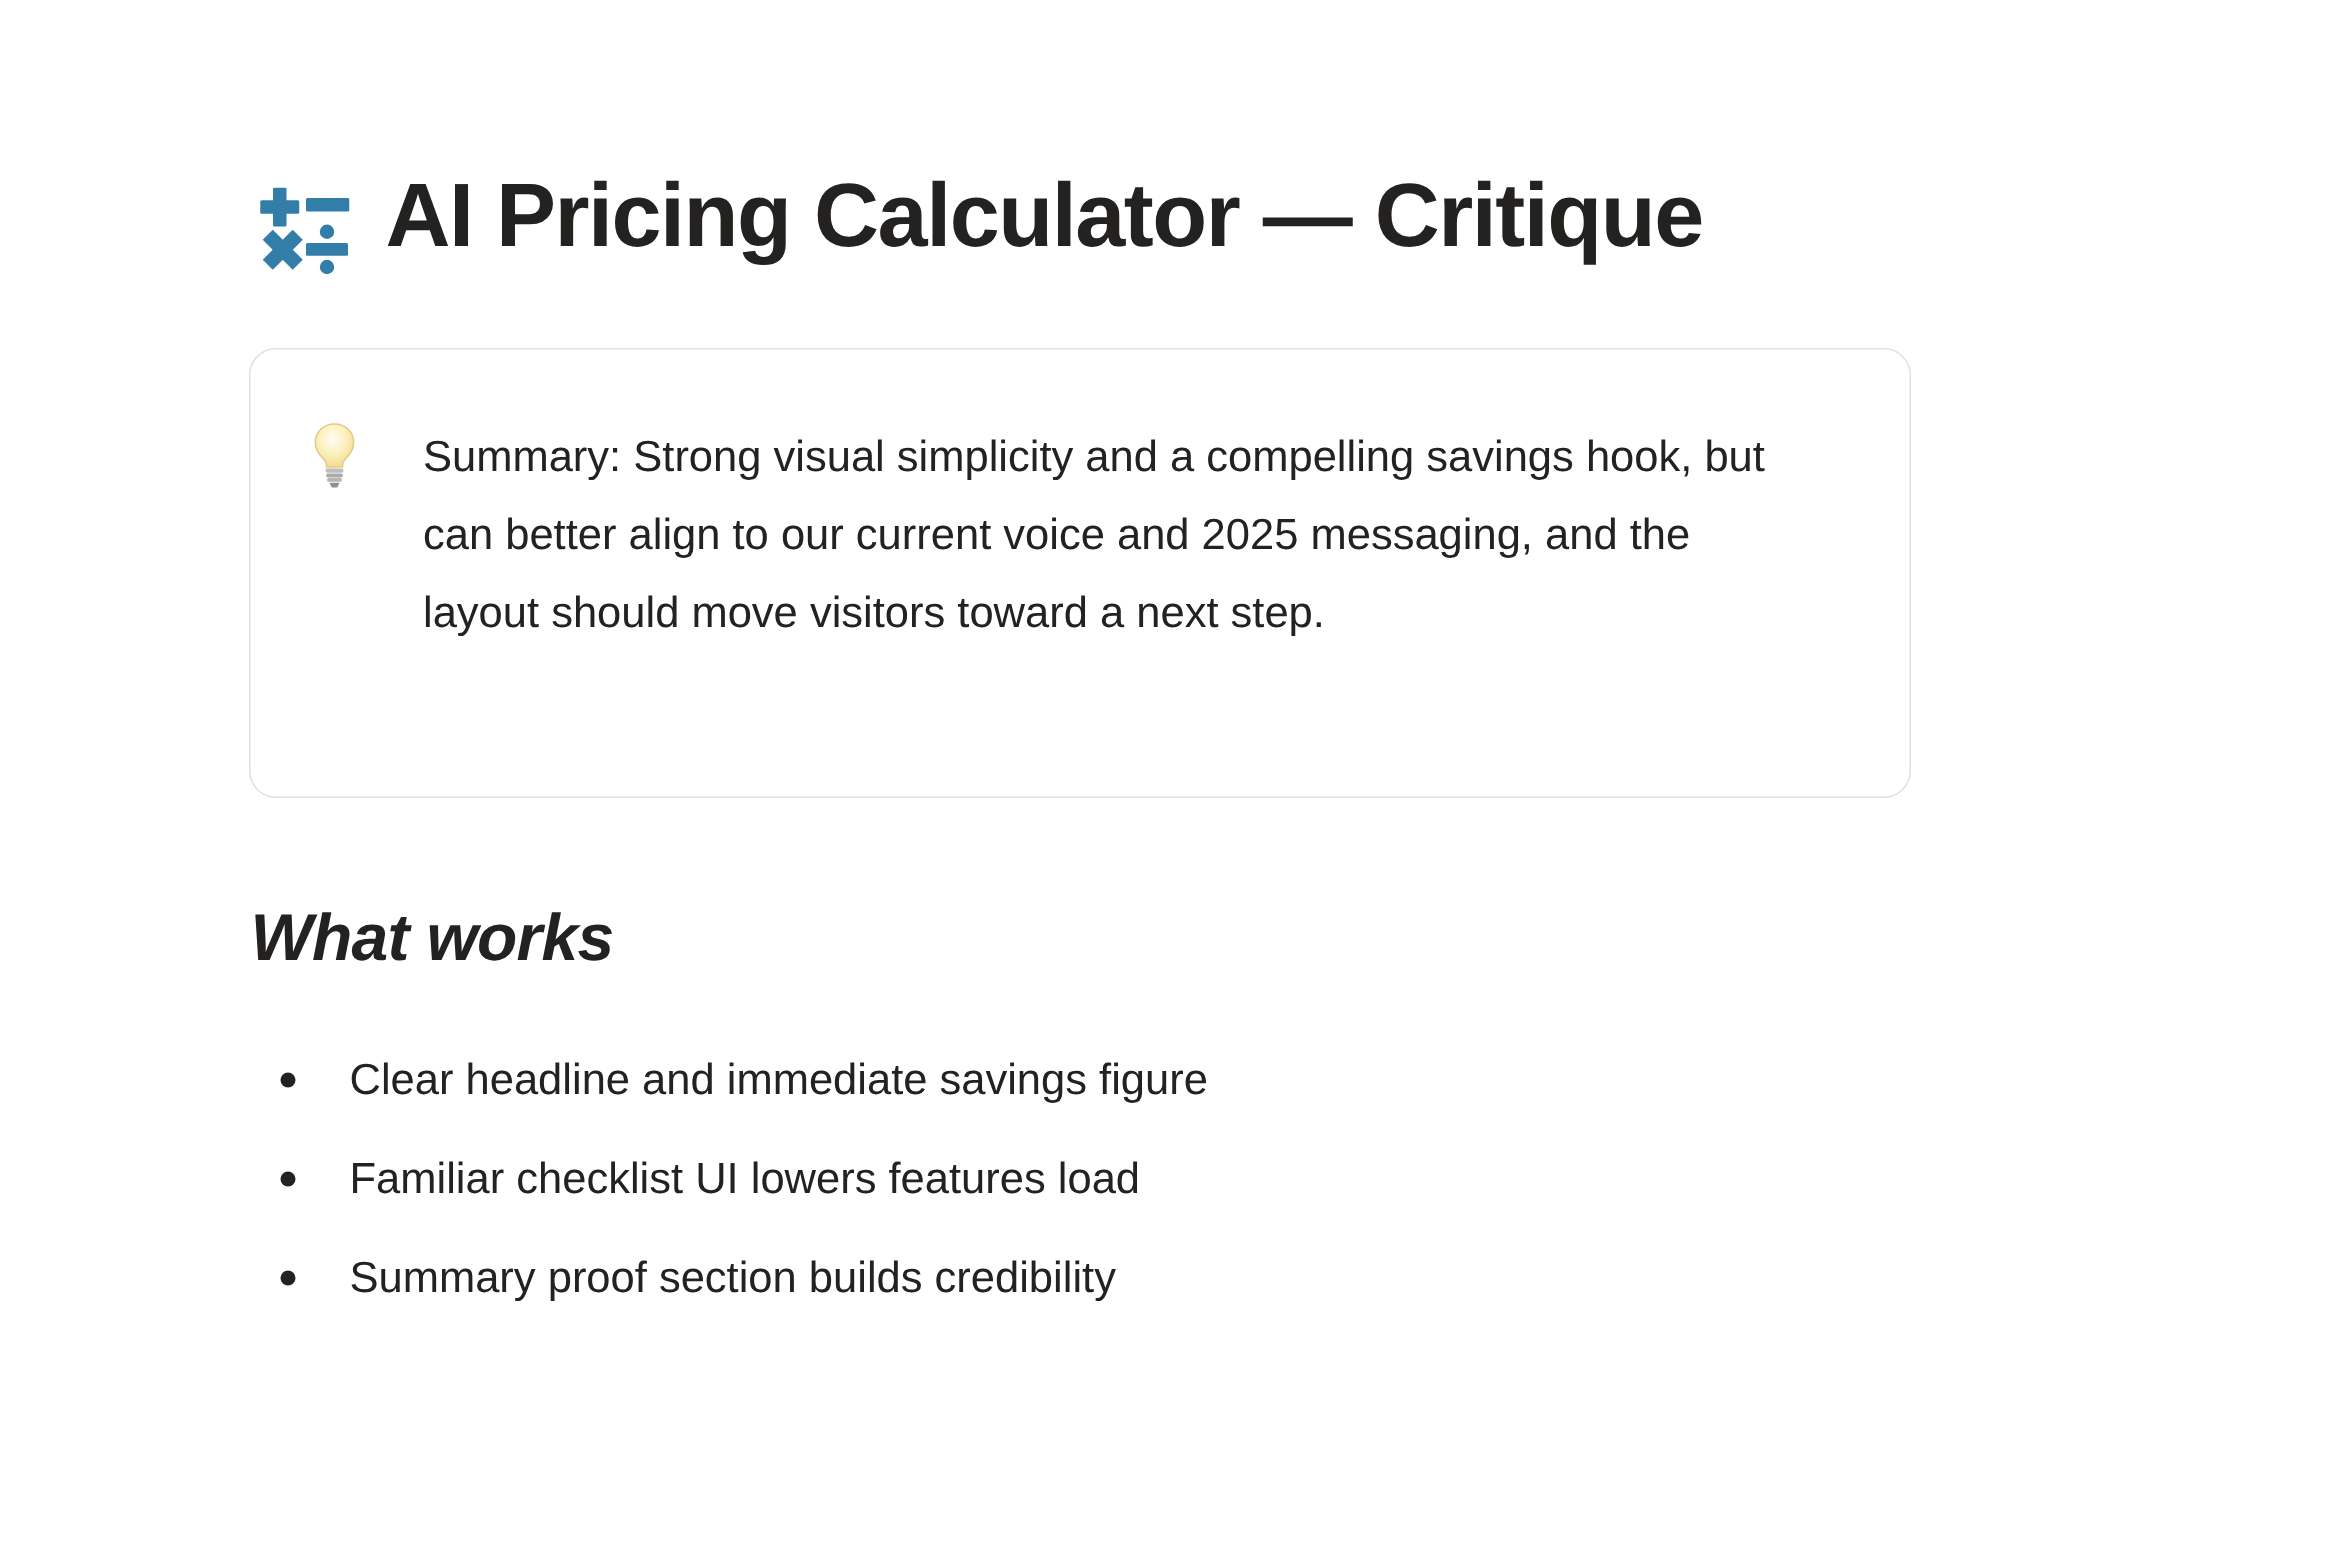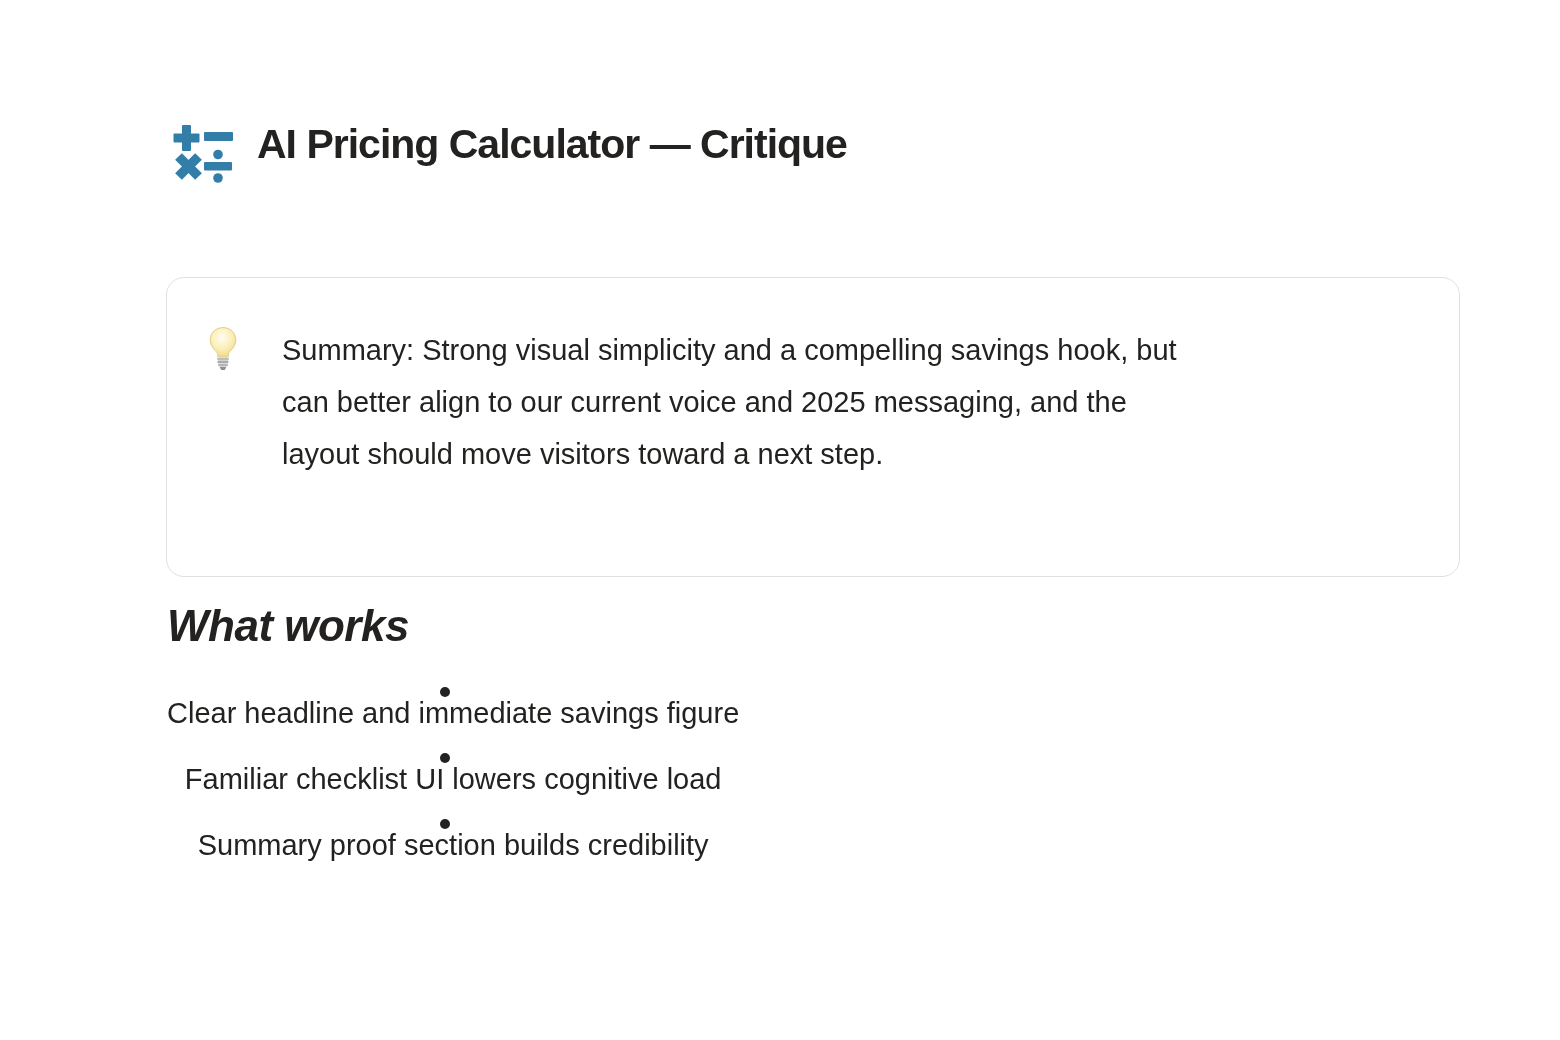--- a/index.html
+++ b/index.html
@@ -28,43 +28,42 @@
     align-items: flex-start;
   }
   .page-icon {
     width: 60px;
     height: 58px;
     margin-top: 14px;
     flex: 0 0 auto;
   }
   h1.page-title {
     margin: 0 0 0 24px;
-    font-size: 41px;
+    font-size: 60px;
     font-weight: 700;
     line-height: 66px;
     letter-spacing: -1px;
     color: #232220;
     white-space: nowrap;
   }
 
   
   .callout {
     position: absolute;
     left: 166px;
     top: 232px;
-    width: 1294px;
+    width: 1108px;
     height: 300px;
     box-sizing: border-box;
     border: 1.5px solid #e1e0de;
     border-radius: 18px;
     background: #ffffff;
     display: flex;
     align-items: flex-start;
     padding: 46px 40px 0 39px;
-    margin-top: 45px;
   }
   .callout-icon {
     width: 42px;
     flex: 0 0 auto;
     margin-top: 2px;
   }
   .callout-icon svg { width: 34px; height: 46px; display: block; }
   .callout-text {
     margin-left: 34px;
     font-size: 29px;
@@ -96,21 +95,20 @@
     margin: 0;
     padding: 0;
     list-style: none;
   }
   ul.bullet-list li {
     height: 66px;
     display: flex;
     align-items: center;
     font-size: 29px;
     color: #232220;
-    flex-direction: column;
   }
   .bullet-dot {
     width: 10px;
     height: 10px;
     border-radius: 50%;
     background: #232220;
     margin-left: 20px;
     margin-right: 36px;
     flex: 0 0 auto;
   }
@@ -164,21 +162,21 @@
 
   <h2 class="section-heading" id="heading-what-works">What works</h2>
 
   <ul class="bullet-list">
     <li>
       <span class="bullet-dot"></span>
       <span>Clear headline and immediate savings figure</span>
     </li>
     <li>
       <span class="bullet-dot"></span>
-      <span>Familiar checklist UI lowers cognitive load</span>
+      <span>Familiar checklist UI lowers features load</span>
     </li>
     <li>
       <span class="bullet-dot"></span>
       <span>Summary proof section builds credibility</span>
     </li>
   </ul>
 
 
 </div>
 

